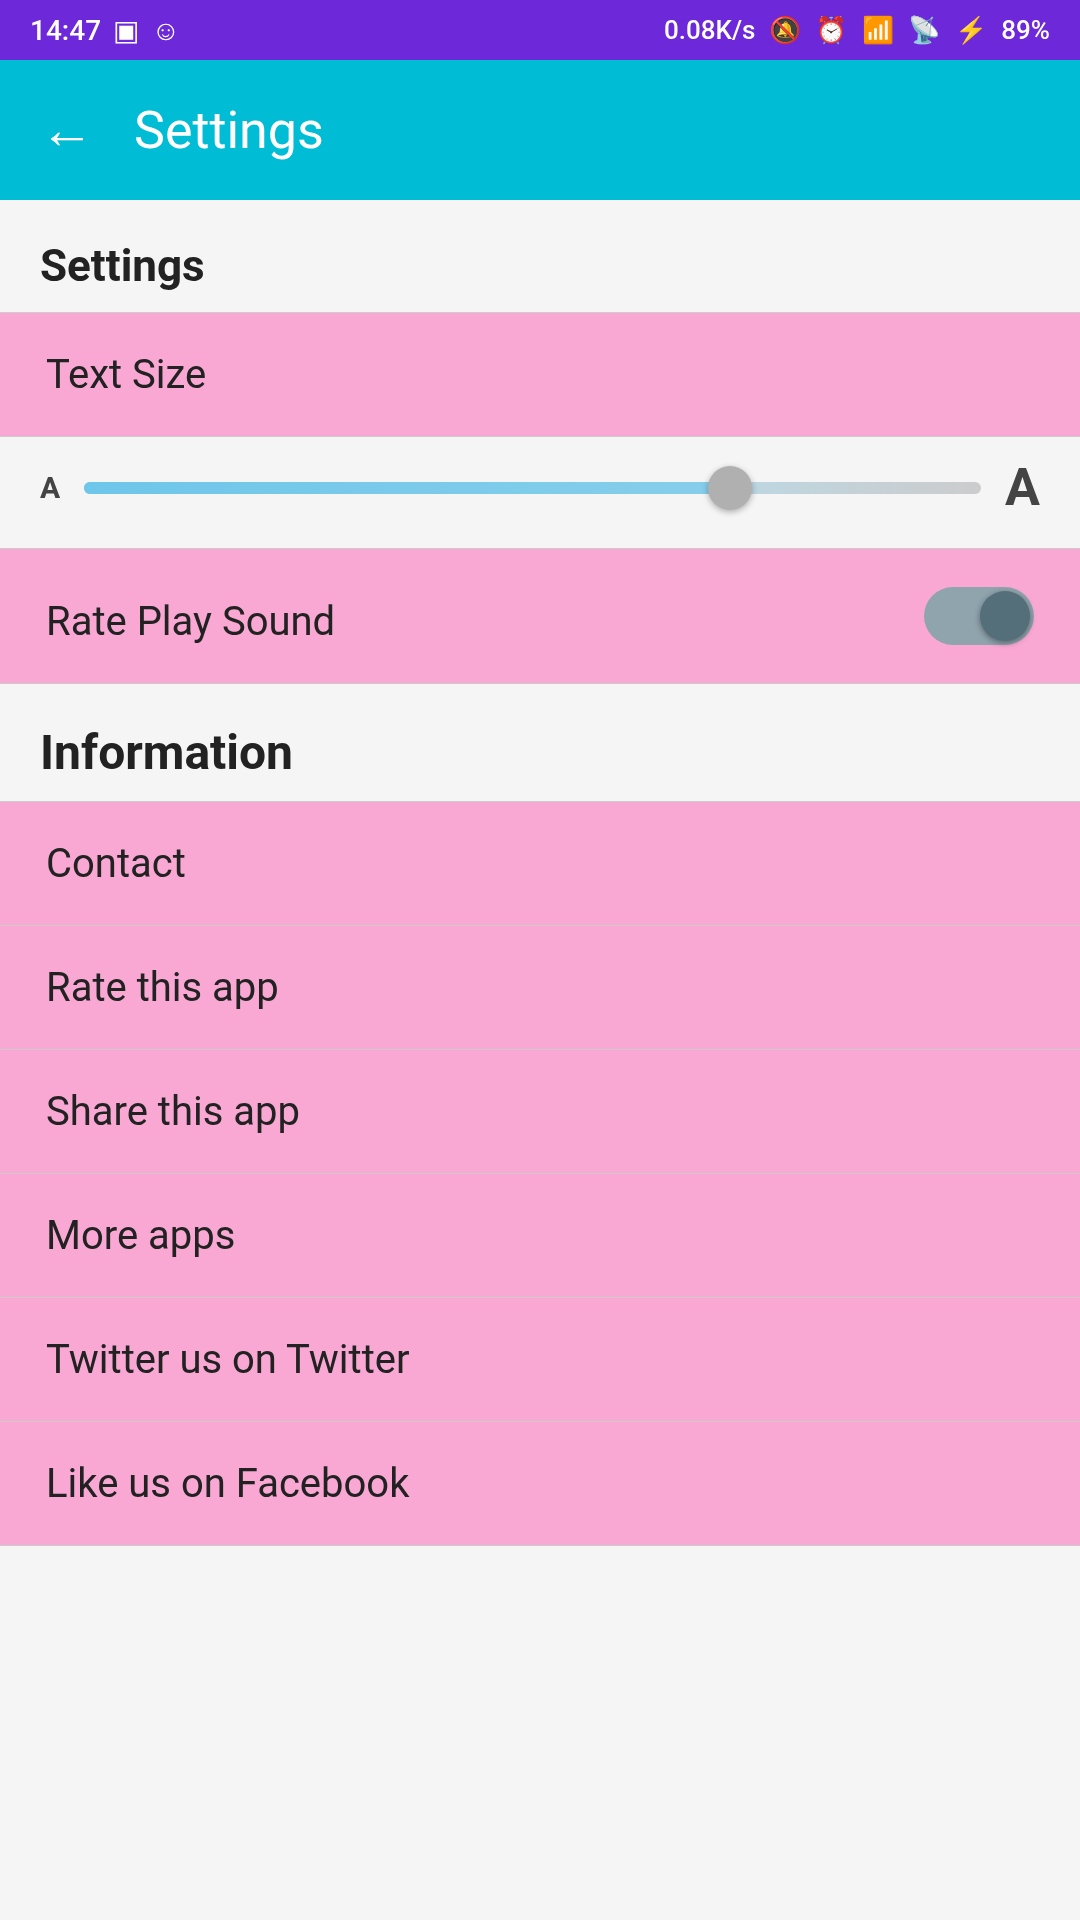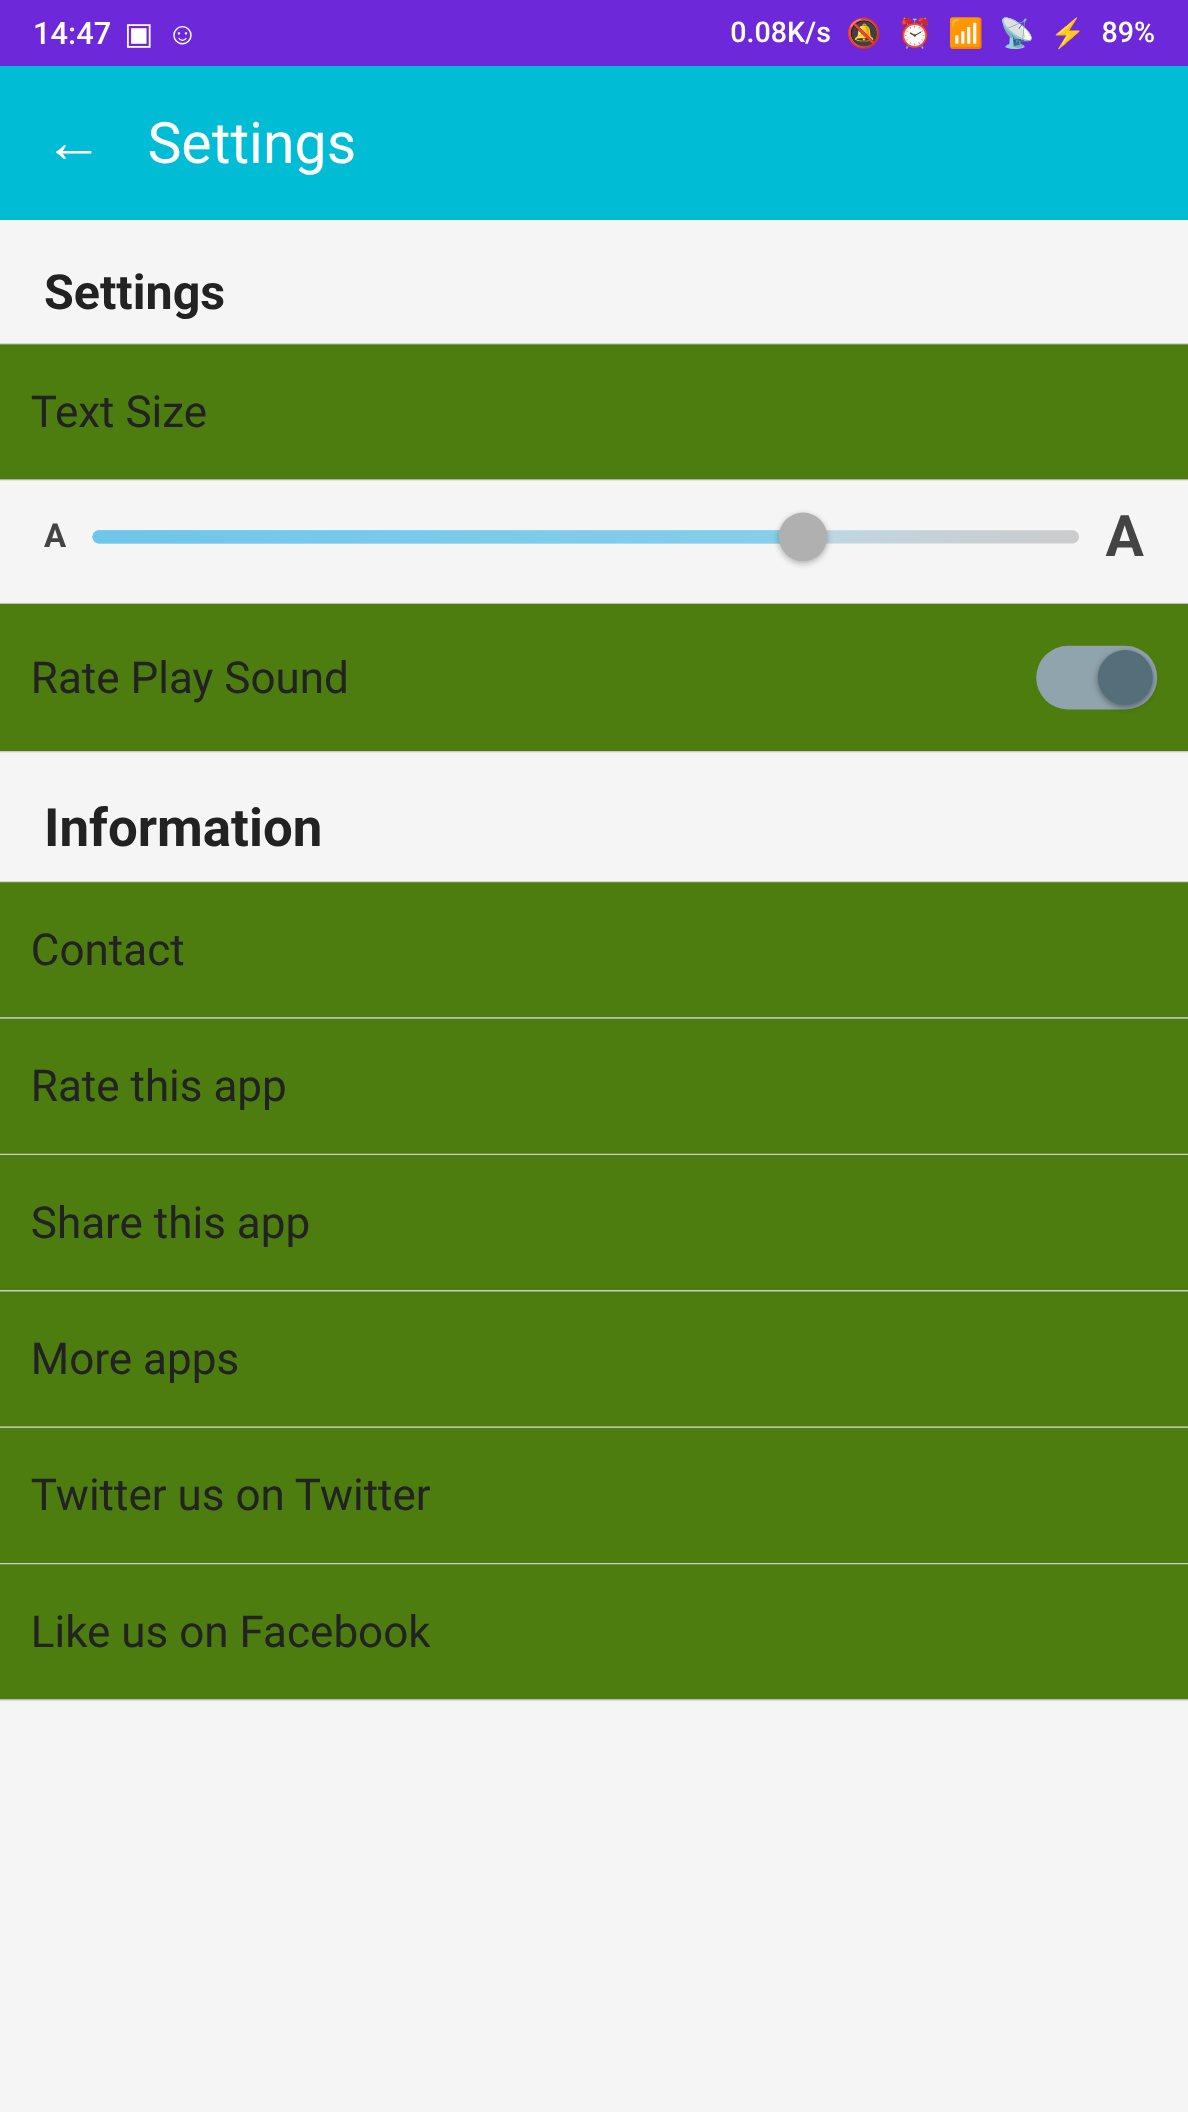--- a/index.html
+++ b/index.html
@@ -83,26 +83,26 @@
     }
 
     .divider {
       height: 1px;
       background: #ccc;
       margin: 0 0 0 0;
     }
 
     
     .settings-item {
-      padding: 38px 28px;
+      padding: 38px 46px;
       font-size: 40px;
       color: #222;
-      background: #4d7c0f;
-      display: flex;
-      align-items: center;
+      background: #f9a8d4;
+      display: flex;
+      align-items: flex-end;
       justify-content: space-between;
       cursor: pointer;
     }
 
     .settings-item-label {
       font-size: 40px;
       color: #222;
     }
 
     

